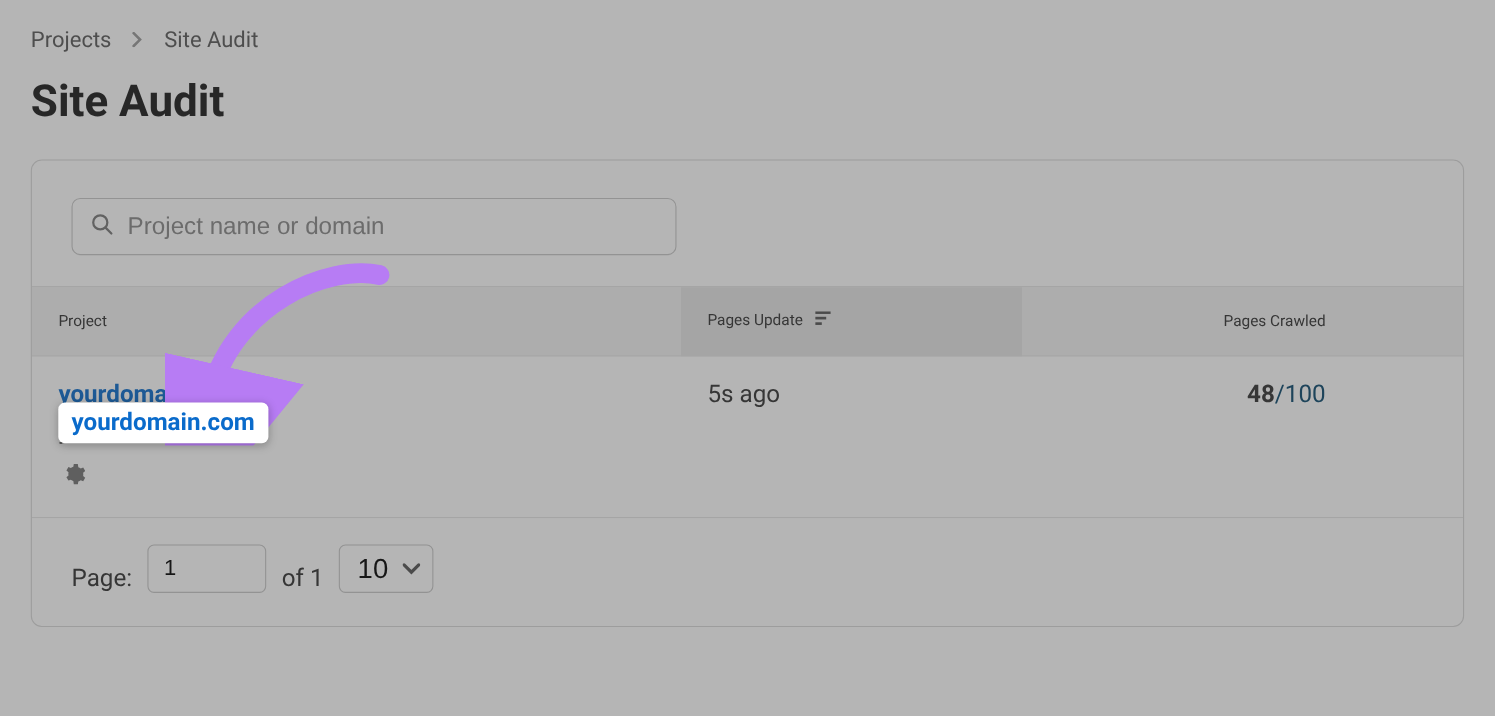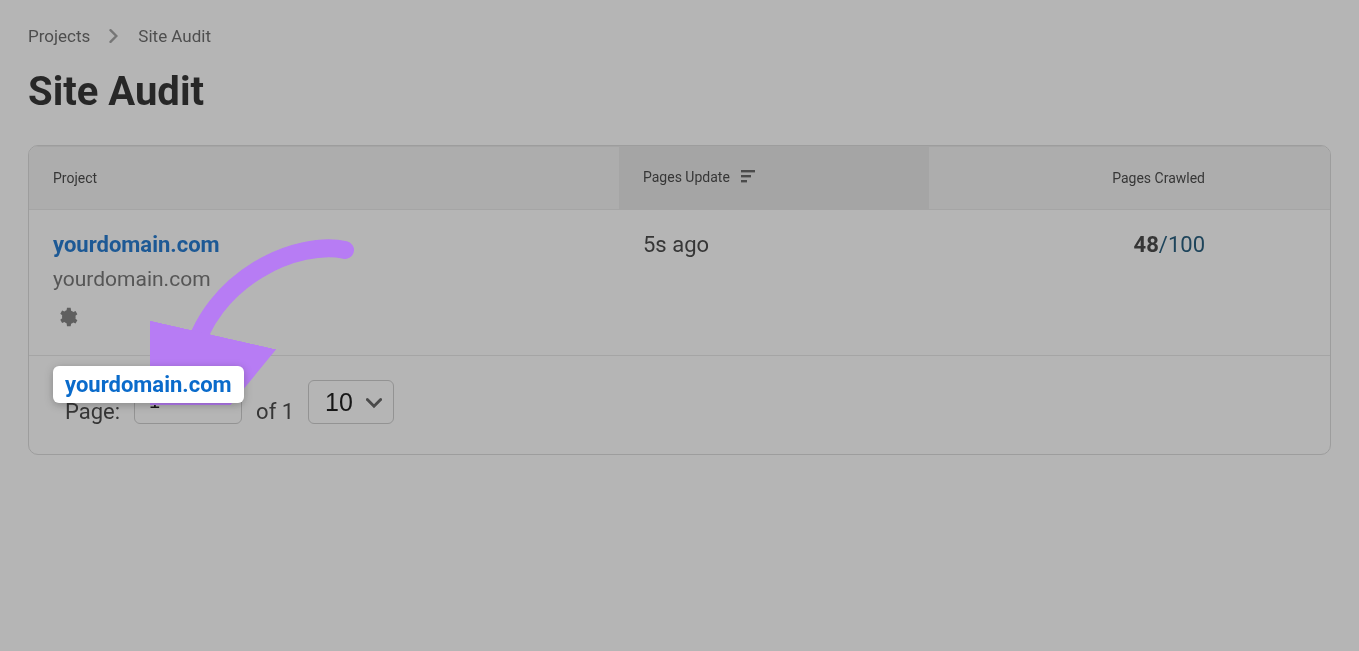--- a/index.html
+++ b/index.html
@@ -13,21 +13,21 @@
 
   .page {
     padding: 24px 28px 0 28px;
   }
 
   
   .breadcrumb {
     display: flex;
     align-items: center;
     gap: 18px;
-    font-size: 17px;
+    font-size: 20px;
     color: #5a5a5a;
     margin-bottom: 20px;
   }
   .breadcrumb a { color: #5a5a5a; text-decoration: none; }
   .breadcrumb .sep { color: #999; font-size: 20px; }
 
   
   .page-title {
     font-size: 40px;
     font-weight: 700;
@@ -185,20 +185,31 @@
           <path d="M1 1l5 5-5 5" stroke="currentColor" stroke-width="2" fill="none" stroke-linecap="round"></path>
         </svg>
     </span>
     <span>Site Audit</span>
   </nav>
 
   <h1 class="page-title">Site Audit</h1>
 
   <div class="card">
 
+    <div class="card-search">
+      <div class="search-box">
+        <span class="icon">
+          <svg width="22" height="22" viewBox="0 0 24 24">
+              <circle cx="10" cy="10" r="7" stroke="currentColor" stroke-width="2.2" fill="none"></circle>
+              <line x1="15.2" y1="15.2" x2="21" y2="21" stroke="currentColor" stroke-width="2.2" stroke-linecap="round"></line>
+            </svg>
+        </span>
+        <input type="text" placeholder="Project name or domain" style="">
+      </div>
+    </div>
 
     <div class="table-wrap">
       <table>
         <colgroup>
           <col style="width:590px">
           <col style="width:310px">
           <col style="width:300px">
           <col style="width:220px">
         </colgroup>
         <thead>

